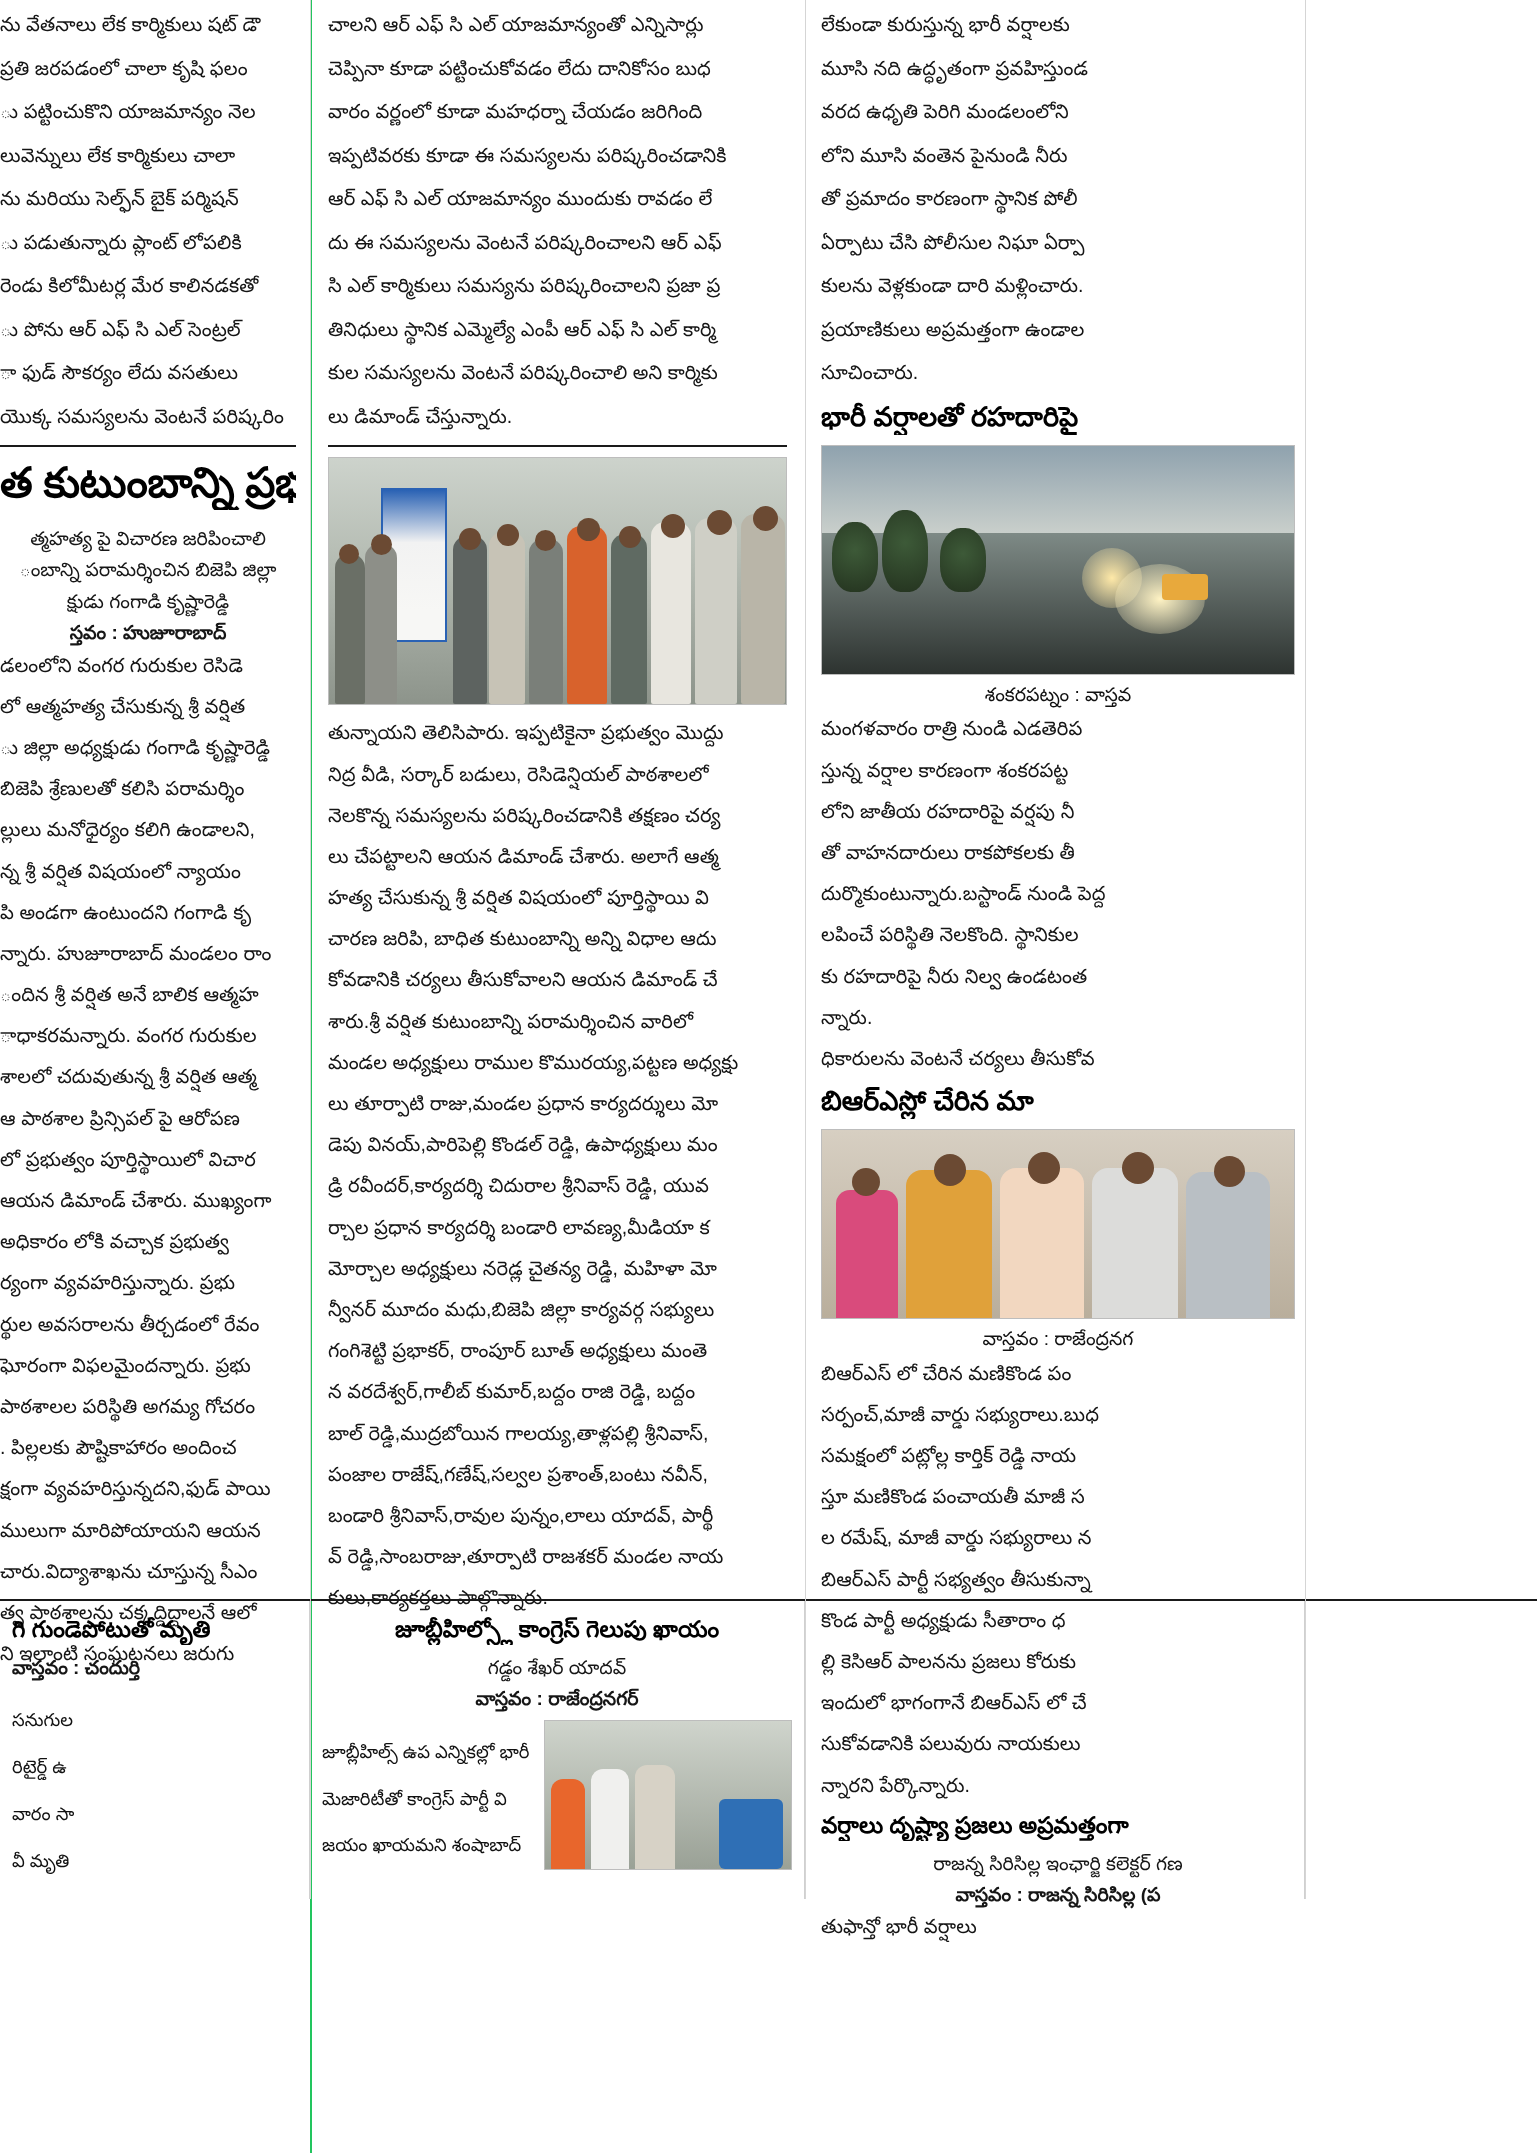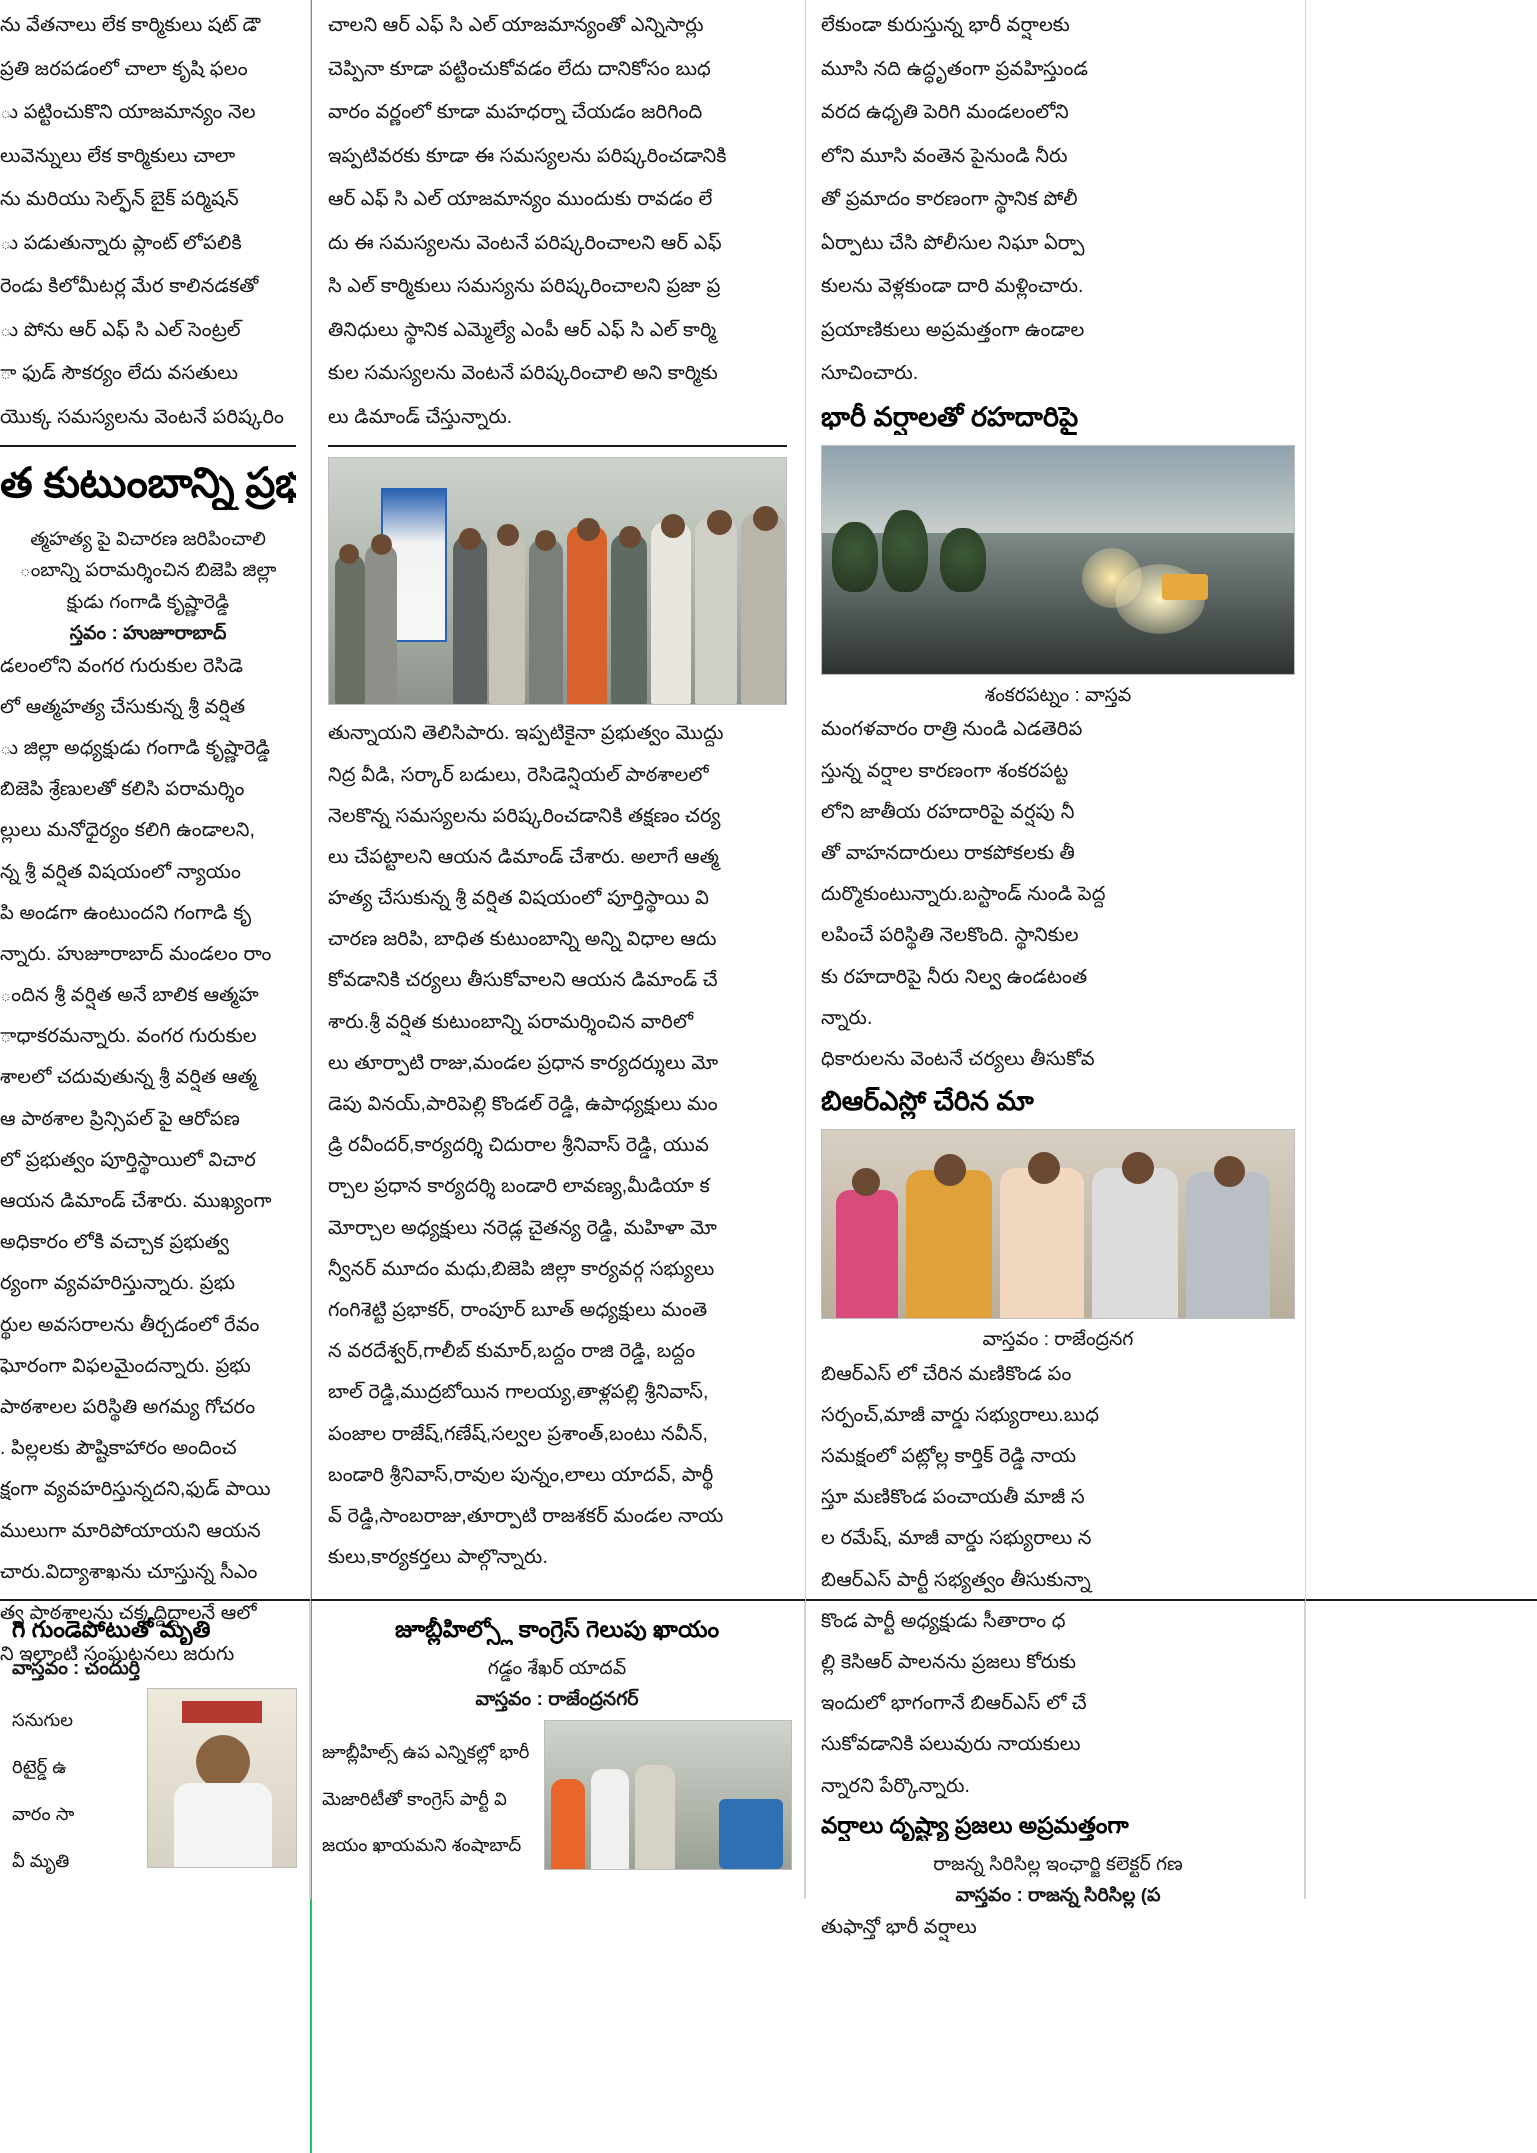--- a/index.html
+++ b/index.html
@@ -290,20 +290,21 @@
       </div>
 
       <p class="ptext tight">తున్నాయని తెలిసిపారు. ఇప్పటికైనా ప్రభుత్వం మొద్దు</p>
       <p class="ptext tight">నిద్ర వీడి, సర్కార్ బడులు, రెసిడెన్షియల్ పాఠశాలలో</p>
       <p class="ptext tight">నెలకొన్న సమస్యలను పరిష్కరించడానికి తక్షణం చర్య</p>
       <p class="ptext tight">లు చేపట్టాలని ఆయన డిమాండ్ చేశారు. అలాగే ఆత్మ</p>
       <p class="ptext tight">హత్య చేసుకున్న శ్రీ వర్షిత విషయంలో పూర్తిస్థాయి వి</p>
       <p class="ptext tight">చారణ జరిపి, బాధిత కుటుంబాన్ని అన్ని విధాల ఆదు</p>
       <p class="ptext tight">కోవడానికి చర్యలు తీసుకోవాలని ఆయన డిమాండ్ చే</p>
       <p class="ptext tight">శారు.శ్రీ వర్షిత కుటుంబాన్ని పరామర్శించిన వారిలో</p>
+      <p class="ptext tight">మండల అధ్యక్షులు రాముల కొమురయ్య,పట్టణ అధ్యక్షు</p>
       <p class="ptext tight">లు తూర్పాటి రాజు,మండల ప్రధాన కార్యదర్శులు మో</p>
       <p class="ptext tight">డెపు వినయ్,పారిపెల్లి కొండల్ రెడ్డి, ఉపాధ్యక్షులు మం</p>
       <p class="ptext tight">డ్రి రవీందర్,కార్యదర్శి చిదురాల శ్రీనివాస్ రెడ్డి, యువ</p>
       <p class="ptext tight">ర్చాల ప్రధాన కార్యదర్శి బండారి లావణ్య,మీడియా క</p>
       <p class="ptext tight">మోర్చాల అధ్యక్షులు నరెడ్ల చైతన్య రెడ్డి, మహిళా మో</p>
       <p class="ptext tight">న్వీనర్ మూదం మధు,బిజెపి జిల్లా కార్యవర్గ సభ్యులు</p>
       <p class="ptext tight">గంగిశెట్టి ప్రభాకర్, రాంపూర్ బూత్ అధ్యక్షులు మంతె</p>
       <p class="ptext tight">న వరదేశ్వర్,గాలీబ్ కుమార్,బద్దం రాజి రెడ్డి, బద్దం</p>
       <p class="ptext tight">బాల్ రెడ్డి,ముద్రబోయిన గాలయ్య,తాళ్లపల్లి శ్రీనివాస్,</p>
       <p class="ptext tight">పంజాల రాజేష్,గణేష్,సల్వల ప్రశాంత్,బంటు నవీన్,</p>
@@ -383,21 +384,21 @@
       <div class="byline bold">వాస్తవం : రాజన్న సిరిసిల్ల (ప</div>
       <p class="ptext tight">తుఫాన్తో భారీ వర్షాలు</p>
     </div>
 
   </div>
 
   <div class="bottom-strip">
     <div class="bs-col bs-a hide-overflow">
       <div class="headline-small" style="text-align:left;">గి గుండెపోటుతో మృతి</div>
       <div class="byline bold" style="text-align:left;">వాస్తవం : చందుర్తి</div>
-      <div style="display:flex; gap:10px; margin-top:6px;">
+      <div style="display:flex; gap:10px; margin-top:6px;flex-direction:column;">
         <div style="flex:1;">
           <p class="mini-text">సనుగుల</p>
           <p class="mini-text">రిటైర్డ్ ఉ</p>
           <p class="mini-text">వారం సా</p>
           <p class="mini-text">వీ మృతి</p>
         </div>
         <div class="photo" style="width:150px; height:180px; background:#e9e4d8;">
           <div style="position:absolute; inset:0; background:linear-gradient(#efe9dc,#d8d2c4);"></div>
           <div style="position:absolute; top:12px; left:34px; width:80px; height:22px; background:#b23a2e;"></div>
           <div style="position:absolute; top:46px; left:48px; width:54px; height:54px; border-radius:50%; background:#8a6342;"></div>

